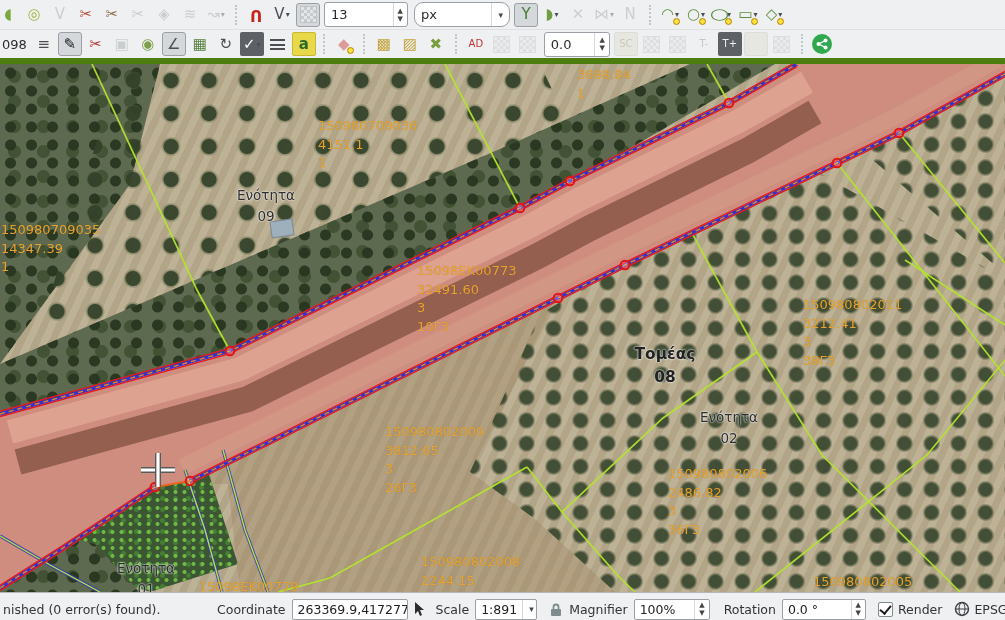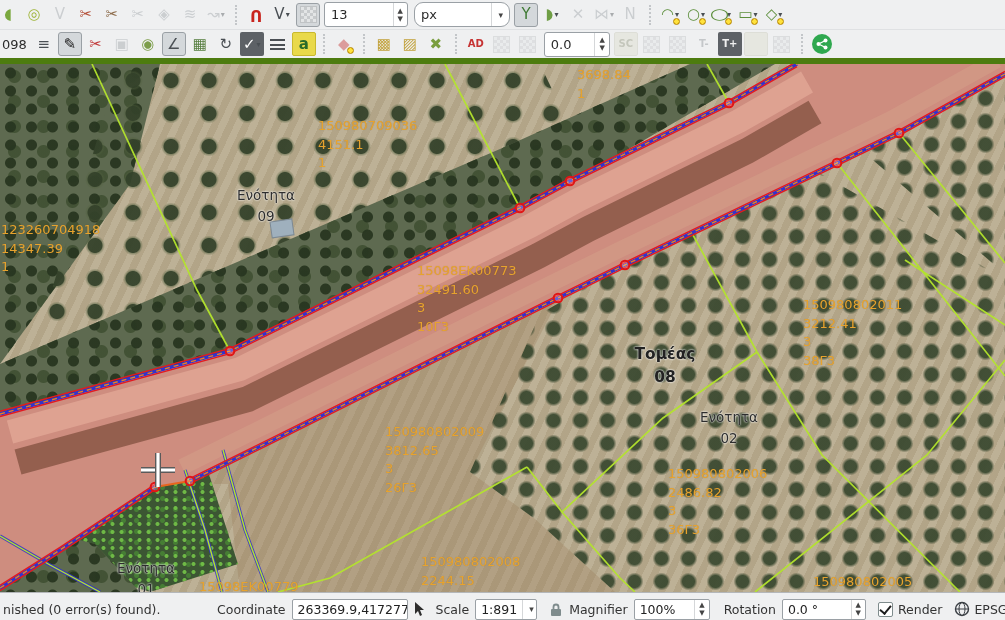--- a/index.html
+++ b/index.html
@@ -9,21 +9,21 @@
   .tbar { display:flex; align-items:center; background:#eff0f1; padding:0 2px; position:relative; }
   #tb1 { height:30px; border-bottom:1px solid #dfe1e3; }
   #tb2 { height:34px; border-bottom:6px solid #4d7c0f; }
   .tbtn { width:24px; height:24px; display:flex; align-items:center; justify-content:center;
           border-radius:3px; margin:0 1px; font-size:15px; position:relative; flex:none; border:1px solid transparent; }
   .tbtn.pressed { background:#d4d8db; border:1px solid #9aa0a5; }
   .tbtn.disabled { opacity:.42; }
   .tbtn .g { line-height:1; }
   .tbtn .g.rot { transform:rotate(180deg); font-weight:bold; }
   .tbtn .g.wide { transform:scaleX(1.5); }
-  .tbtn .g.small { font-size:10px; font-weight:bold; letter-spacing:0; }
+  .tbtn .g.small { font-size:10px; font-weight:normal; letter-spacing:0; }
   .tbtn.darktile { background:#5d6166; border-radius:2px; }
   .tbtn.pale { background:#dcdcca; border:1px solid #c6c6b4; border-radius:2px; }
   .tbtn.yellow { background:#e9d94a; border:1px solid #c9b92e; border-radius:2px; font-weight:bold; }
   .star { position:absolute; right:1px; bottom:1px; width:7px; height:7px; border-radius:50%;
           background:radial-gradient(circle,#ffe23d 0 2px,#e0a800 3px); border:1px solid #b98a00; }
   .caret { font-size:8px; color:#4a4f54; margin-left:1px; align-self:center; flex:none; }
   .checker { width:17px; height:17px; border:1px solid #c0c3c5;
              background:repeating-conic-gradient(#c7cacc 0 25%, #e3e5e6 0 50%); background-size:6px 6px; }
   .tsep { width:0; height:20px; border-left:2px dotted #c3c6c9; margin:0 6px; flex:none; }
   .ttext { font-size:13px; color:#2b2b2b; margin:0 4px 0 0; flex:none; }
@@ -344,21 +344,21 @@
       <div class="plabel" style="left: 318px; top: 53px;">
         <div>150980709036</div>
         <div>4151.1</div>
         <div>1</div>
       </div>
       <div class="plabel" style="left: 577px; top: 2px;">
         <div>3698.84</div>
         <div>1</div>
       </div>
       <div class="plabel" style="left: 1px; top: 157px;">
-        <div>123260704918</div>
+        <div>150980709035</div>
         <div>14347.39</div>
         <div>1</div>
       </div>
       <div class="plabel" style="left: 417px; top: 198px;">
         <div>15098EK00773</div>
         <div>32491.60</div>
         <div>3</div>
         <div>10Γ3</div>
       </div>
       <div class="plabel" style="left: 803px; top: 232px;">

